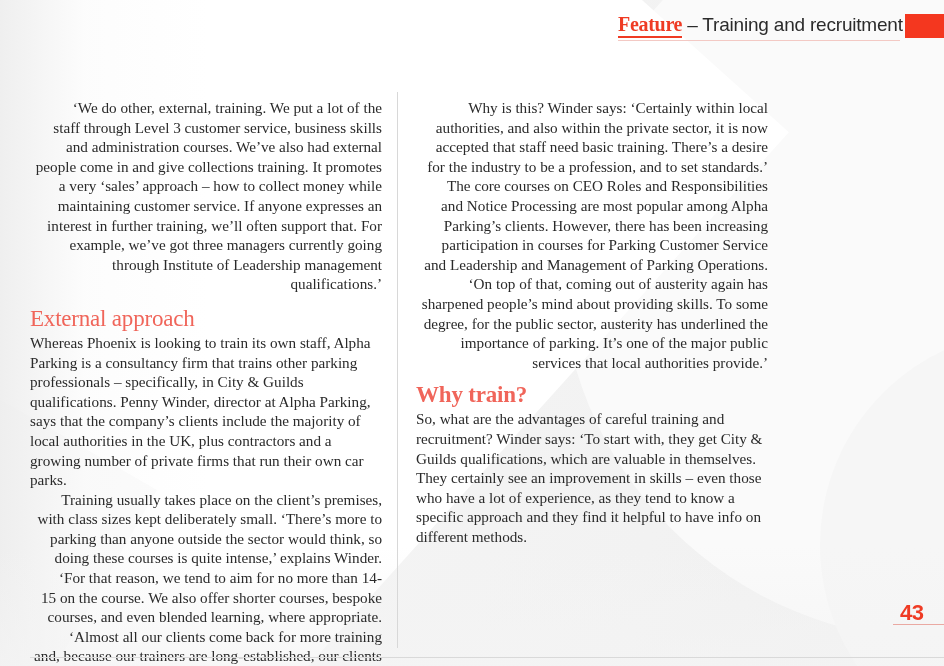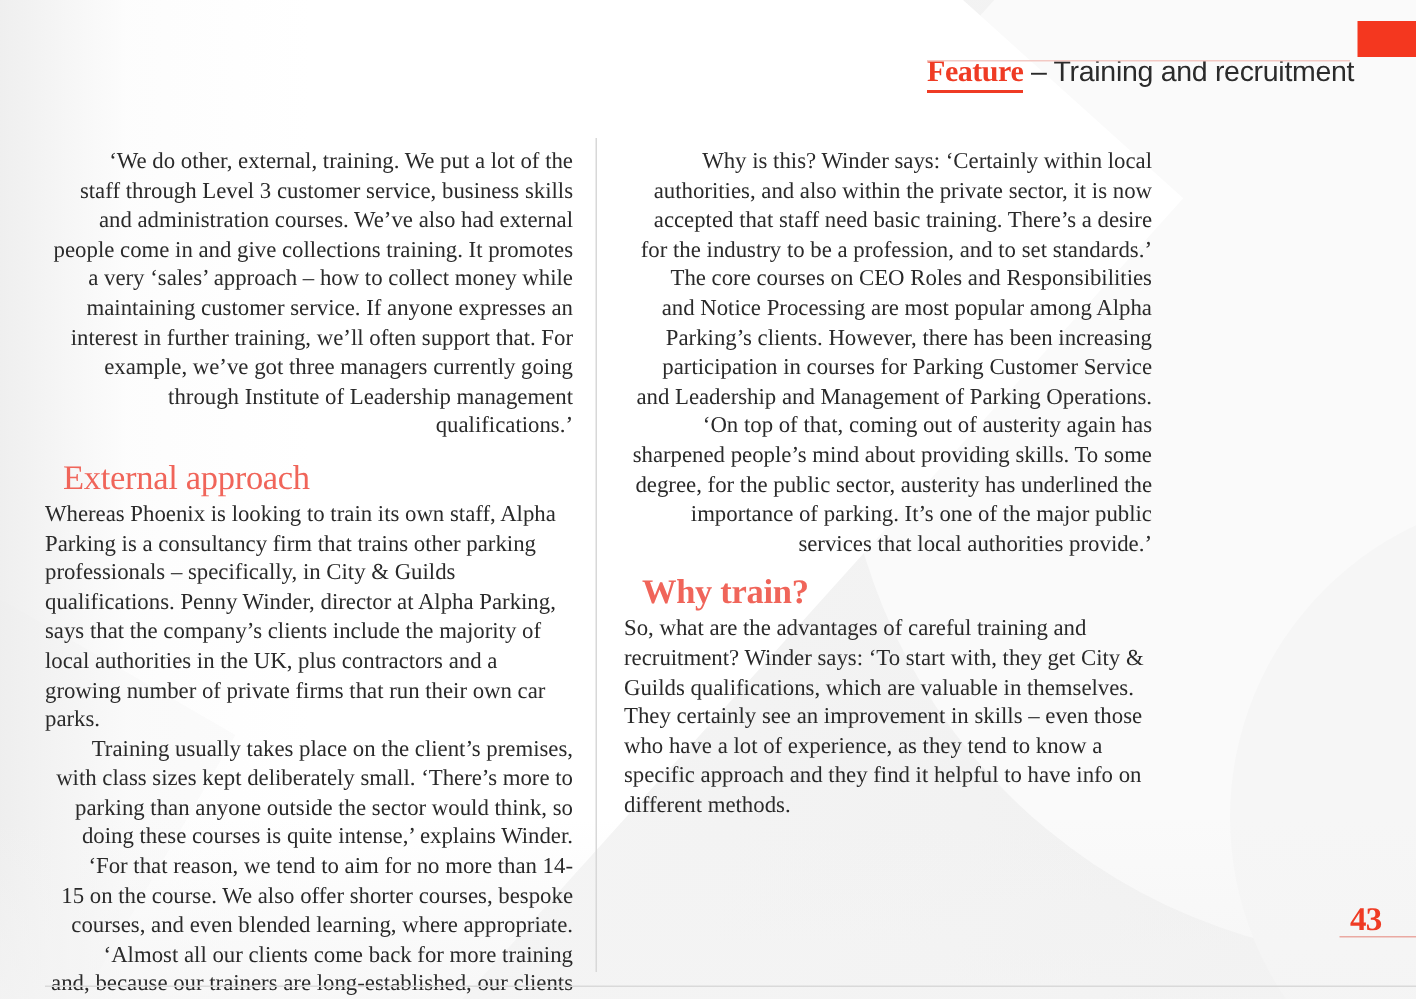--- a/index.html
+++ b/index.html
@@ -59,21 +59,20 @@
     width:326px;
     height:32px;
   }
   .header-text{
     font-family:"Liberation Sans", sans-serif;
     font-size:19px;
     color:#2b2b2b;
     letter-spacing:-.2px;
     white-space:nowrap;
     line-height:26px;
-    margin-top:24px;
   }
   .header-feature{
     font-family:"Liberation Serif", serif;
     font-weight:bold;
     color:#ef3b24;
     font-size:20px;
     border-bottom:2px solid #ef3b24;
     padding-bottom:1px;
     letter-spacing:-.3px;
   }
@@ -103,38 +102,38 @@
   .col-left{ left:30px; width:352px; }
   .col-right{ left:416px; width:352px; }
 
   .col p{ margin:0; }
   .col p.indent{ text-indent:26px;text-align:right; }
 
   .section-head{
     color:#f0655a;
     font-size:23px;
     line-height:27px;
-    margin:11px 0 1px 12px;
+    margin:11px 0 1px 0;
     font-weight:normal;
     letter-spacing:-.2px;
   }
   .section-head.tight{ margin-top:9px;font-weight:bold; }
 
   .col-divider{
     position:absolute;
     left:397px;top:92px;
     width:1px;height:556px;
     background:#d8d8d8;
   }
 
   
   .page-number{
     position:absolute;
     left:900px;top:600px;
-    font-family:Liberation Serif, serif;
+    font-family:Liberation Sans, sans-serif;
     font-weight:bold;
     font-size:22px;
     color:#ef3b24;
     letter-spacing:-.5px;
   }
   .page-number-rule{
     position:absolute;
     left:893px;top:624px;
     width:51px;height:1px;
     background:#eaa9a2;

